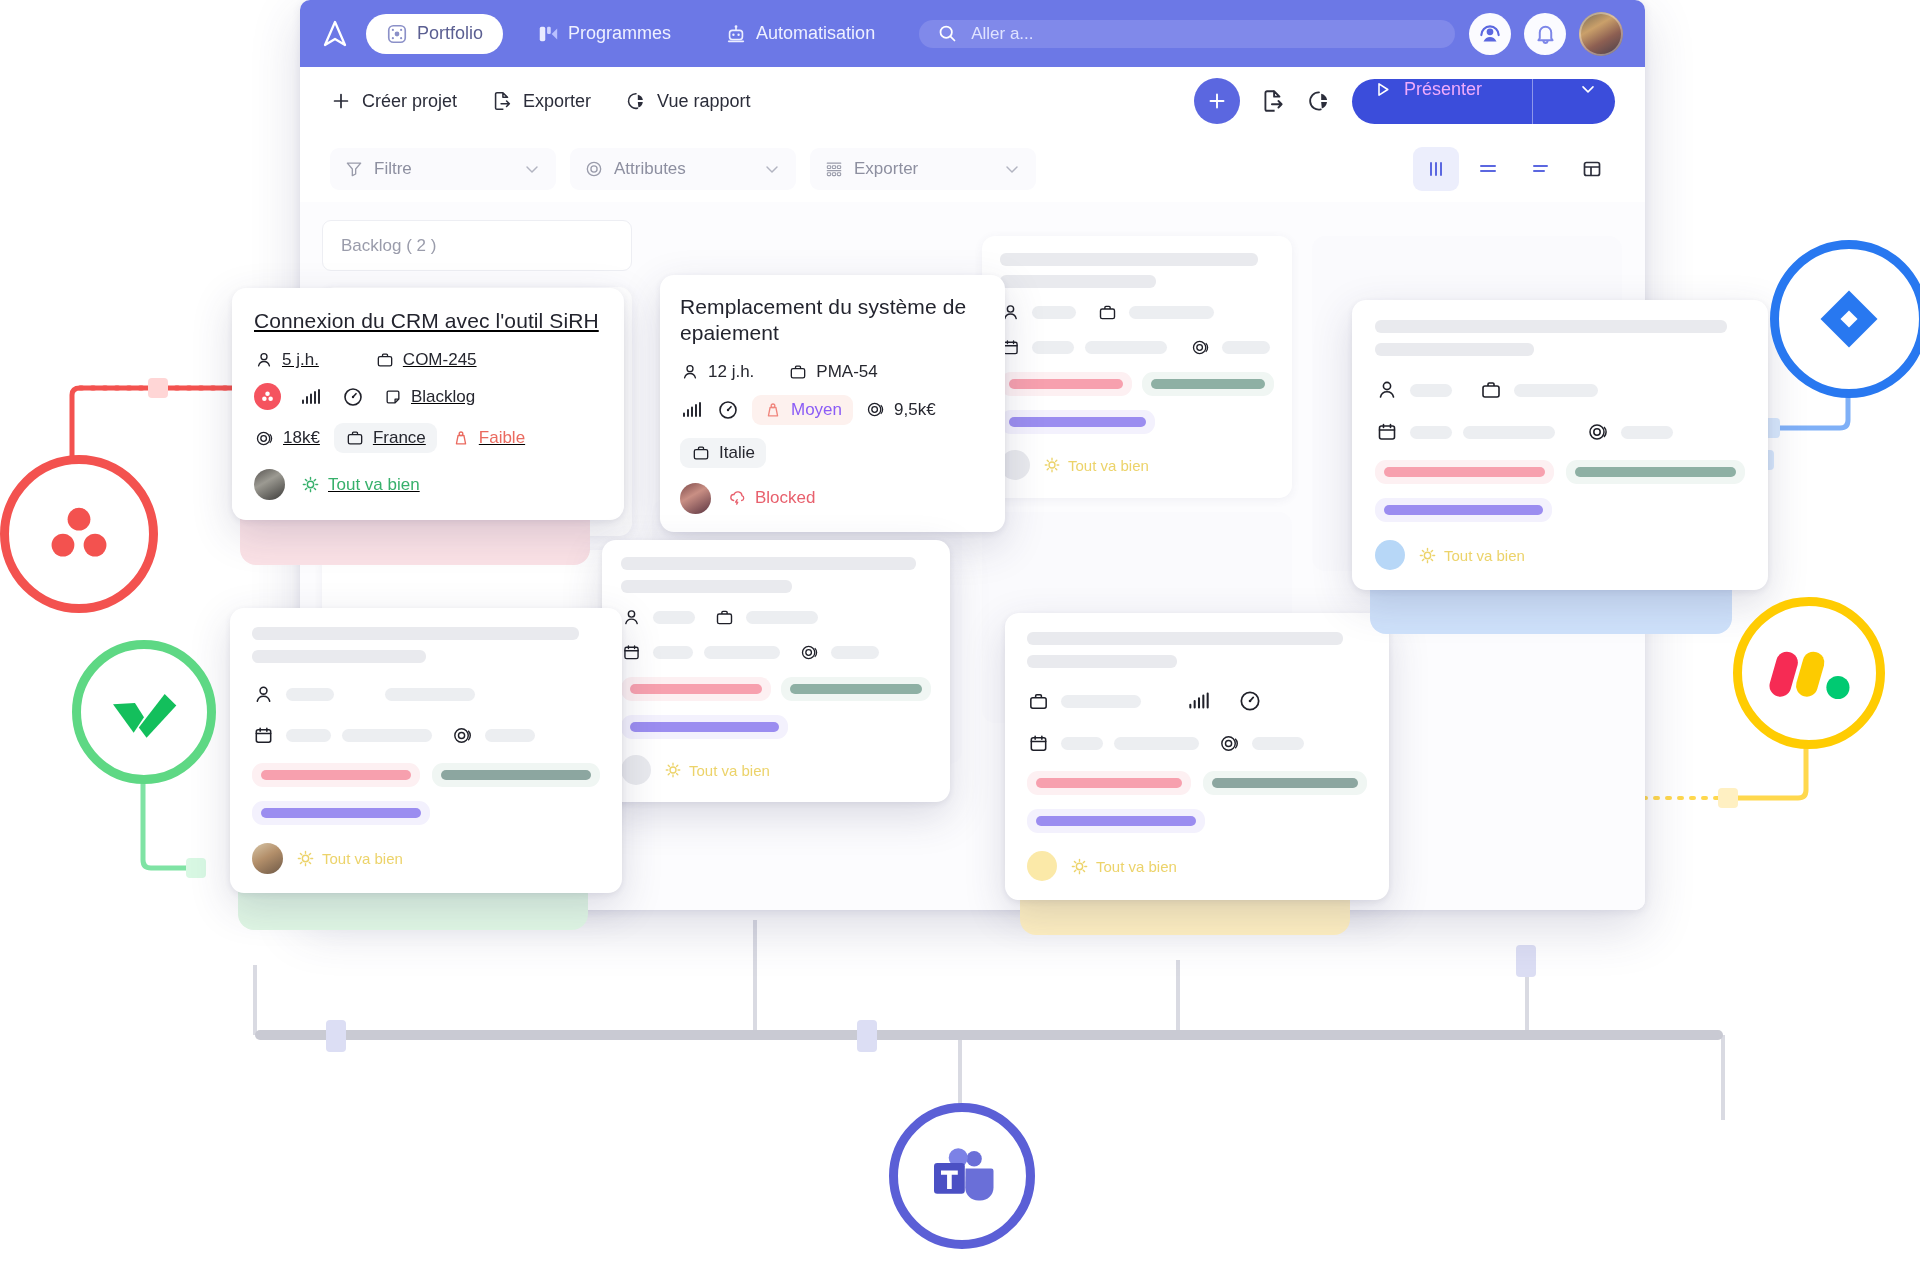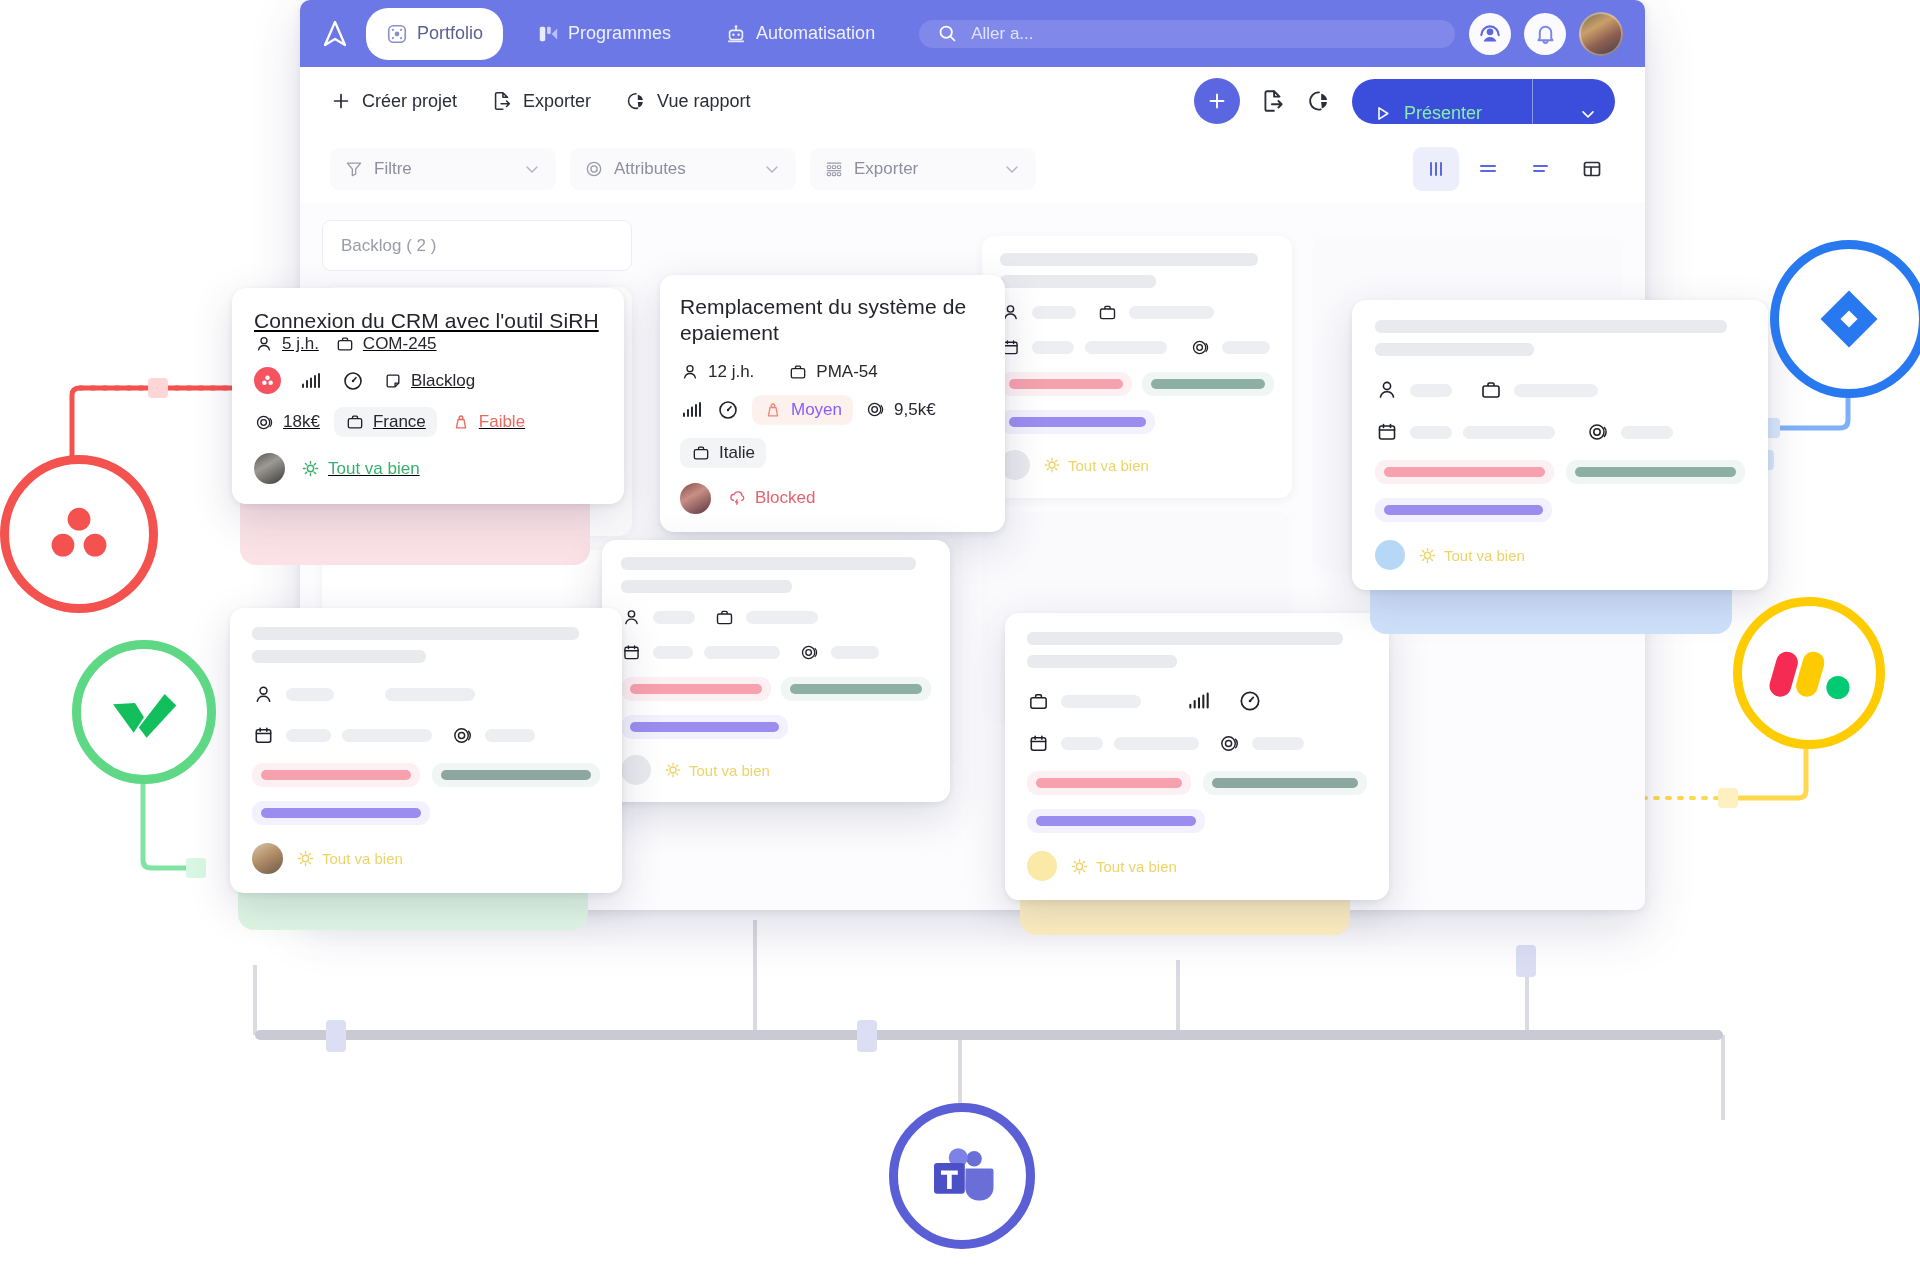--- a/index.html
+++ b/index.html
@@ -23,21 +23,21 @@
     box-shadow:0 18px 50px rgba(60,60,110,.18), 0 2px 8px rgba(60,60,110,.10);
     overflow:hidden;
   }
   
   .navbar{
     position:absolute;left:0;top:0;right:0;height:67px;
     background:#6c78e6;display:flex;align-items:center;padding:0 18px;gap:14px;
   }
   .brand-logo{width:34px;height:34px;display:flex;align-items:center;justify-content:center;flex:0 0 auto;}
   .nav-pill{
-    display:flex;align-items:center;gap:9px;height:52px;padding:0 20px;border-radius:22px;
+    display:flex;align-items:center;gap:9px;height:40px;padding:0 20px;border-radius:22px;
     color:#eef0ff;font-size:18px;white-space:nowrap;
   }
   .nav-pill.active{background:#ffffff;color:#5b5f92;}
   .nav-pill .nicon{display:flex;align-items:center;}
   .search-box{
     flex:1;height:28px;margin-left:10px;background:#8089ea;border-radius:21px;
     display:flex;align-items:center;gap:11px;padding:0 18px;max-width:585px;
   }
   .search-box input{
     border:none;background:transparent;outline:none;color:#ffffff;font-size:17px;
@@ -63,21 +63,21 @@
   }
   .action-btn{
     display:flex;align-items:center;gap:10px;color:#2b2d3a;font-size:18px;white-space:nowrap;
   }
   .action-right{margin-left:auto;display:flex;align-items:center;gap:20px;}
   .fab{
     width:46px;height:46px;border-radius:50%;background:#5b67e0;
     display:flex;align-items:center;justify-content:center;
   }
   .present-btn{
-    display:flex;align-items:flex-end;height:45px;background:#3b4ddb;border-radius:24px;color:#86efac;
+    display:flex;align-items:flex-start;height:45px;background:#3b4ddb;border-radius:24px;color:#f0abfc;
     overflow:hidden;
     gap:28px;
   }
   .present-btn .plabel{display:flex;align-items:center;gap:11px;padding:0 22px 0 20px;font-size:18px;}
   .present-btn .pdiv{width:1px;height:45px;background:rgba(255,255,255,.42);}
   .present-btn .pcaret{padding:0 17px;display:flex;align-items:center;}
 
   
   .filter-row{
     position:absolute;left:0;top:135px;right:0;height:67px;background:#fff;
@@ -501,21 +501,21 @@
           <div class="sk-card" style="height:300px;background:#fafafd;box-shadow:none"></div>
         </div>
       </div>
     </div>
   </div>
 
   <div class="glow" style="left:240px;top:300px;width:350px;height:265px;background:#fbe2e6;"></div>
 
   <div class="float-card" style="left:232px;top:288px;width:348px;padding:20px 22px 20px 22px;text-decoration:underline;">
     <div class="card-title">Connexion du CRM avec l'outil SiRH</div>
-    <div class="meta-row" style="gap:16px;margin-top:0">
+    <div class="meta-row" style="gap:56px;margin-top:16px">
       <span class="meta">
         <span>
           <svg width="20" height="20" viewBox="0 0 24 24">
               <circle cx="12" cy="8" r="3.6" fill="none" stroke="#1f2029" stroke-width="1.6"></circle>
               <path d="M5.5 19c.9-3.6 3.6-5.2 6.5-5.2S17.6 15.4 18.5 19" fill="none" stroke="#1f2029" stroke-width="1.6" stroke-linecap="round"></path>
             </svg>
         </span>
         <span>5 j.h.</span>
       </span>
       <span class="meta">

